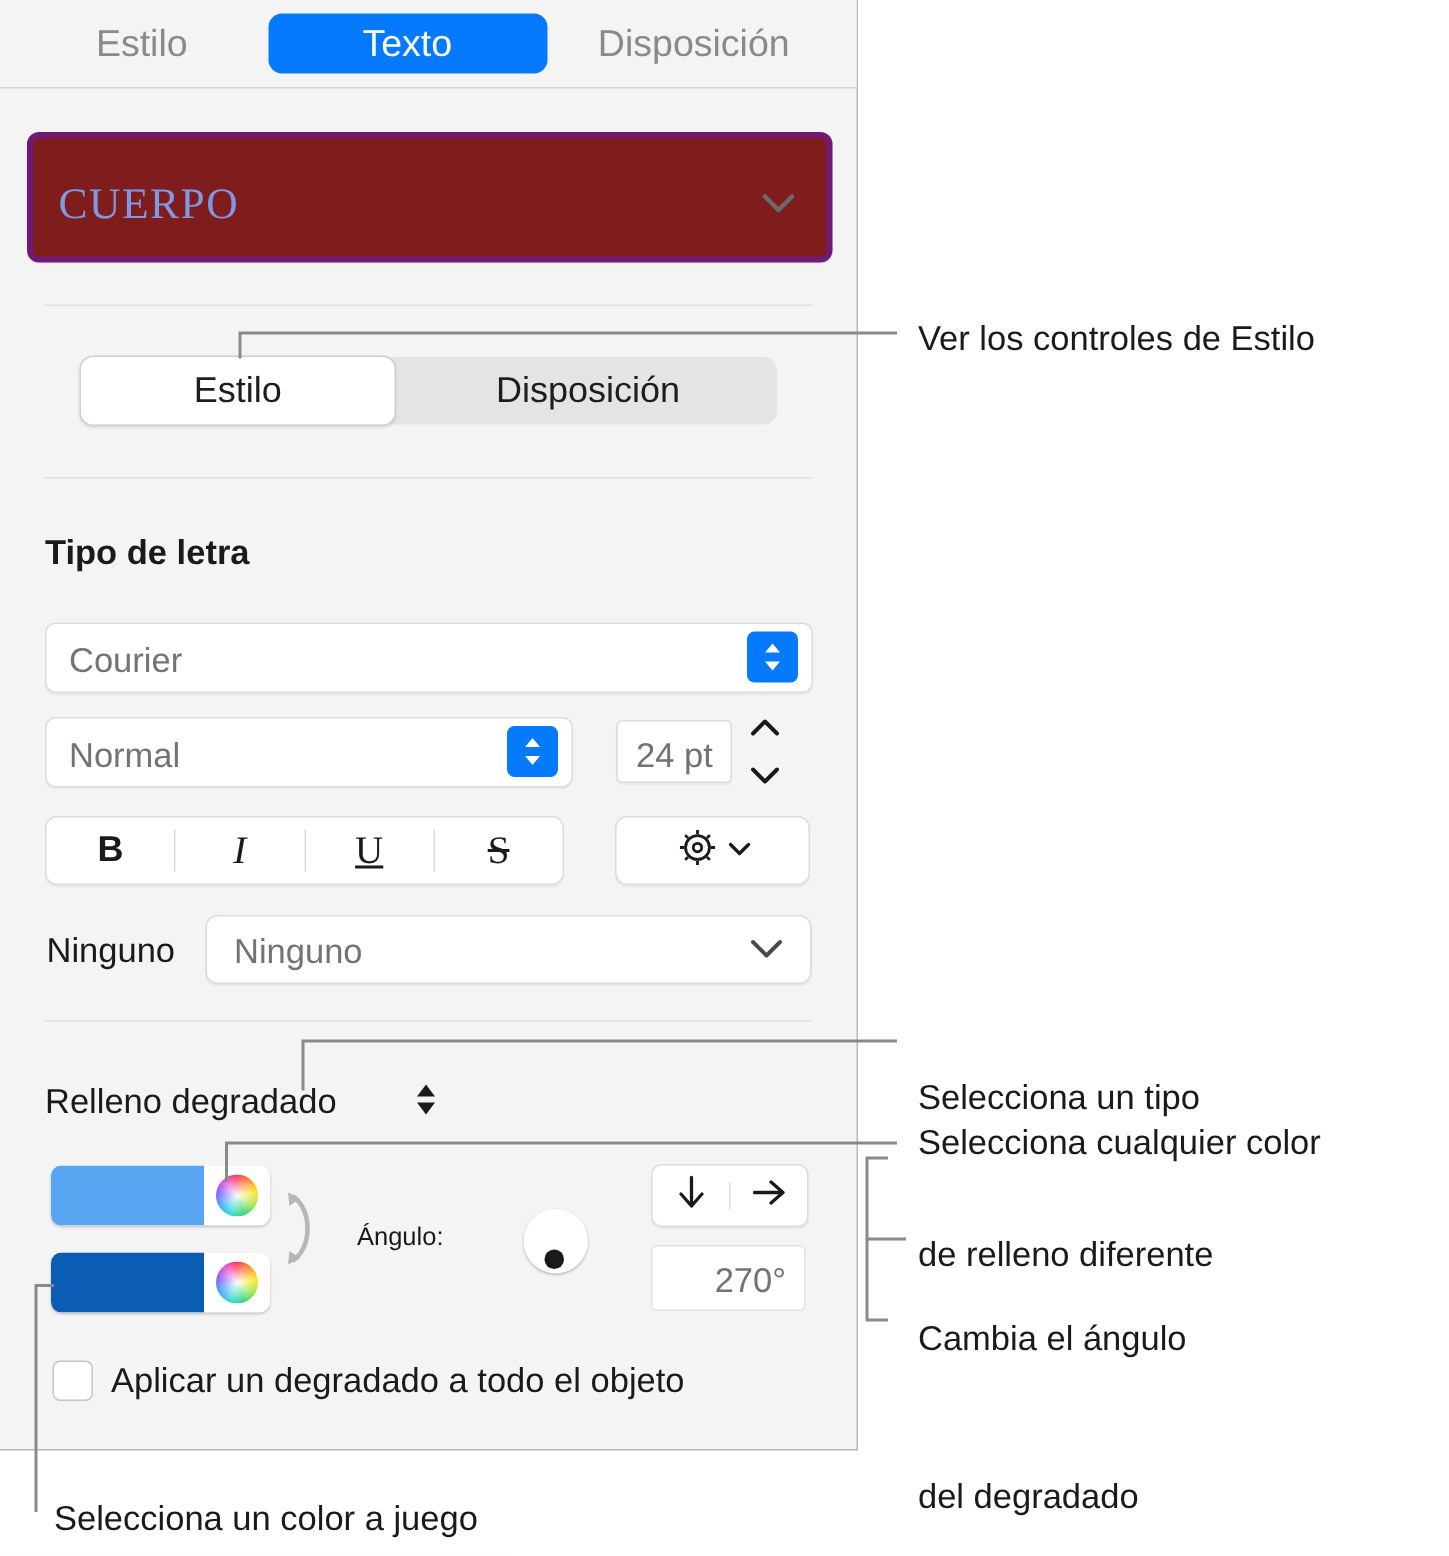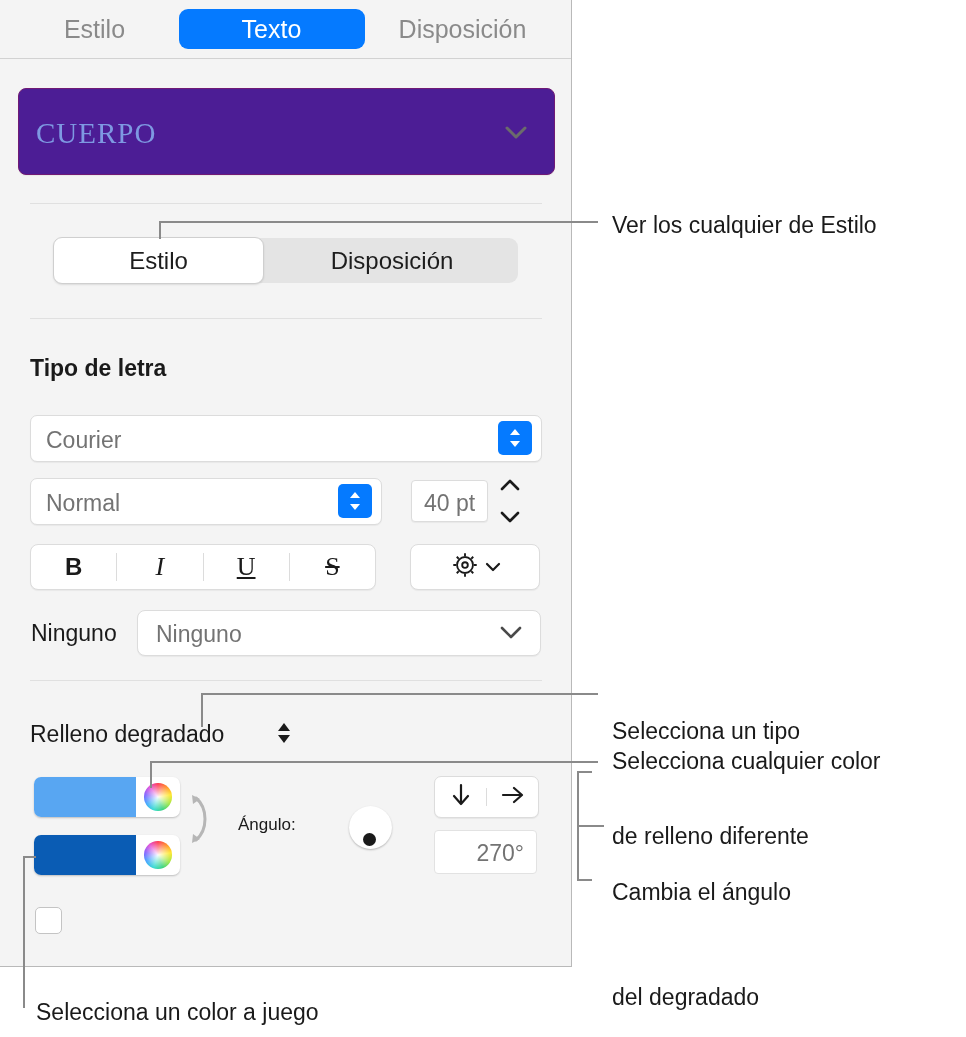--- a/index.html
+++ b/index.html
@@ -58,22 +58,22 @@
     height: 40px;
     line-height: 40px;
     width: 186px;
   }
 
   
   #cuerpo-box {
     position: absolute;
     left: 18px; top: 88px;
     width: 537px; height: 87px;
-    background: #4c1d95;
-    border: 1px solid #701a75;
+    background: #7f1d1d;
+    border: 4px solid #701a75;
     border-radius: 8px;
     box-shadow: 0 1px 1px rgba(0,0,0,0.05);
     box-sizing: border-box;
   }
   #cuerpo-label {
     position: absolute;
     left: 17px; top: 28px;
     font-family: "Liberation Serif", serif;
     font-size: 29px;
     color: #7e99e2;
@@ -396,21 +396,21 @@
   <div class="field" id="font-style-field"></div>
   <div class="field-text" id="font-style-text">Normal</div>
   <div class="stepper-blue" id="font-style-step">
     <svg width="16" height="24" viewBox="0 0 16 24">
       <path d="M8 3 L13 9 L3 9 Z" fill="#ffffff"></path>
       <path d="M8 21 L13 15 L3 15 Z" fill="#ffffff"></path>
     </svg>
   </div>
 
   <div class="field" id="font-size-field"></div>
-  <div class="field-text" id="font-size-text">40 pt</div>
+  <div class="field-text" id="font-size-text">24 pt</div>
   <div id="font-size-stepper">
     <svg width="24" height="14" viewBox="0 0 24 14">
         <path d="M4 11 L12 3 L20 11" stroke="#1a1a1a" stroke-width="2.6" fill="none" stroke-linecap="round" stroke-linejoin="round"></path>
       </svg>
     <svg width="24" height="14" viewBox="0 0 24 14">
         <path d="M4 3 L12 11 L20 3" stroke="#1a1a1a" stroke-width="2.6" fill="none" stroke-linecap="round" stroke-linejoin="round"></path>
       </svg>
   </div>
 
   <div id="bius">
@@ -497,27 +497,28 @@
           </svg>
       </span>
     </div>
   </div>
 
   <div id="angle-value-field">
     <div id="angle-value-text">270°</div>
   </div>
 
   <div id="chk-box"></div>
+  <div id="chk-label">Aplicar un degradado a todo el objeto</div>
 
 </div>
 
 <svg class="leader" style="left:0; top:0; width:966px; height:1037px;">
   <path d="M160 239 L160 222 L598 222"></path>
 </svg>
-<div class="callout" style="left:612px; top:208px;">Ver los cualquier de Estilo</div>
+<div class="callout" style="left:612px; top:208px;">Ver los controles de Estilo</div>
 
 <svg class="leader" style="left:0; top:0; width:966px; height:1037px;">
   <path d="M202 727 L202 694 L598 694"></path>
 </svg>
 <div class="callout" style="left:612px; top:644px;">
   <div>Selecciona un tipo</div>
   <div>de relleno diferente</div>
 </div>
 
 <svg class="leader" style="left:0; top:0; width:966px; height:1037px;">

